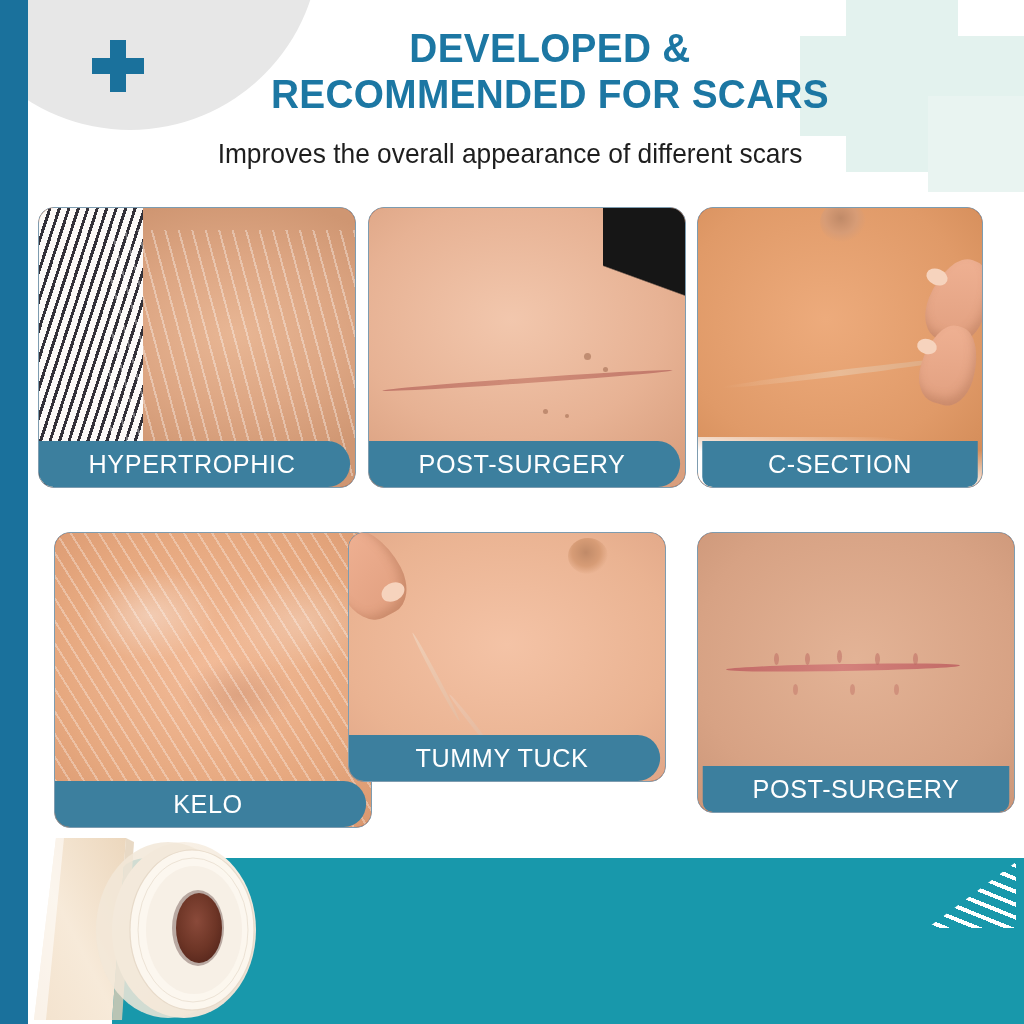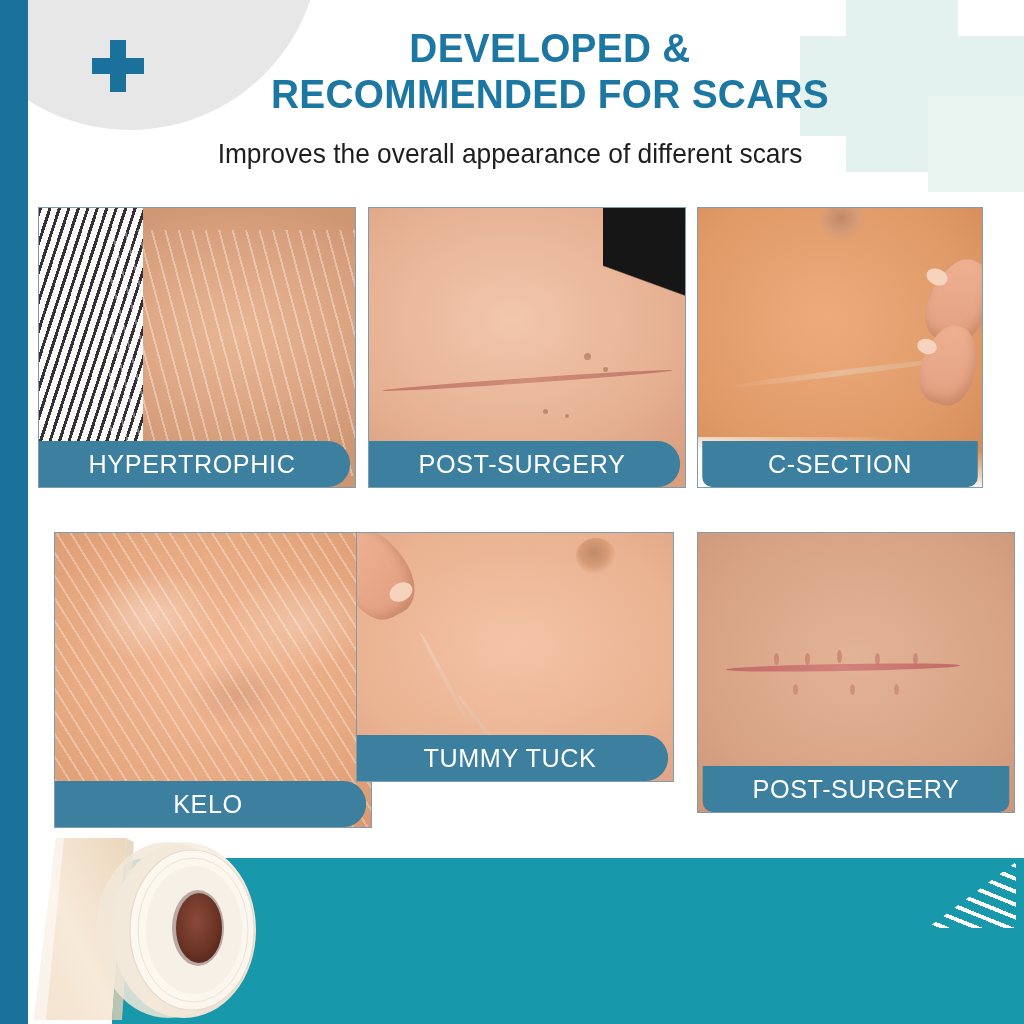--- a/index.html
+++ b/index.html
@@ -63,23 +63,23 @@
     font-family:"Liberation Sans", sans-serif;
     transform:scaleX(0.94);
   }
 
   
   #grid { position:absolute; left:0; top:0; width:1024px; height:1024px; z-index:8; }
 
   .card {
     position:absolute;
     border:1.5px solid #7d9cb0;
-    border-radius:0;
+    border-radius:16px;
     overflow:hidden;
-    background:#fef9c3;
+    background:#c2410c;
   }
   .card .photo {
     position:absolute; left:0; top:0; width:100%; height:100%;
   }
   .card .cap {
     position:absolute; bottom:0; left:-10px;
     height:46px;
     background:#3c7f9e;
     border-top-right-radius:24px;
     border-bottom-right-radius:24px;
@@ -252,21 +252,21 @@
     <div class="cap full">C-SECTION</div>
   </div>
 
   <div class="card" style="left:54px; top:532px; width:318px; height:296px;">
     <div class="photo skin-d">
       <div class="keloid"></div>
     </div>
     <div class="cap wide">KELO</div>
   </div>
 
-  <div class="card" style="left:356px; top:532px; width:318px; height:250px;text-decoration:underline;">
+  <div class="card" style="left:348px; top:532px; width:318px; height:250px;text-decoration:underline;">
     <div class="photo skin-e">
       <div class="navel" style="right:18%; top:2%; width:40px; height:36px;"></div>
       <div class="finger" style="left:-4%; top:-2%; width:64px; height:92px; transform:rotate(-28deg);"></div>
       <div class="nail" style="left:10%; top:20%; width:24px; height:18px; transform:rotate(-28deg);"></div>
       <div class="scar-line" style="left:27%; top:38%; width:4px; height:100px; transform:rotate(-28deg); background:linear-gradient(180deg,#f0cdb4,#e6bda2);"></div>
       <div class="scar-line" style="left:38%; top:62%; width:4px; height:70px; transform:rotate(-38deg); background:linear-gradient(180deg,#eec5ac,#e3b89d);"></div>
     </div>
     <div class="cap wide">TUMMY TUCK</div>
   </div>
 

